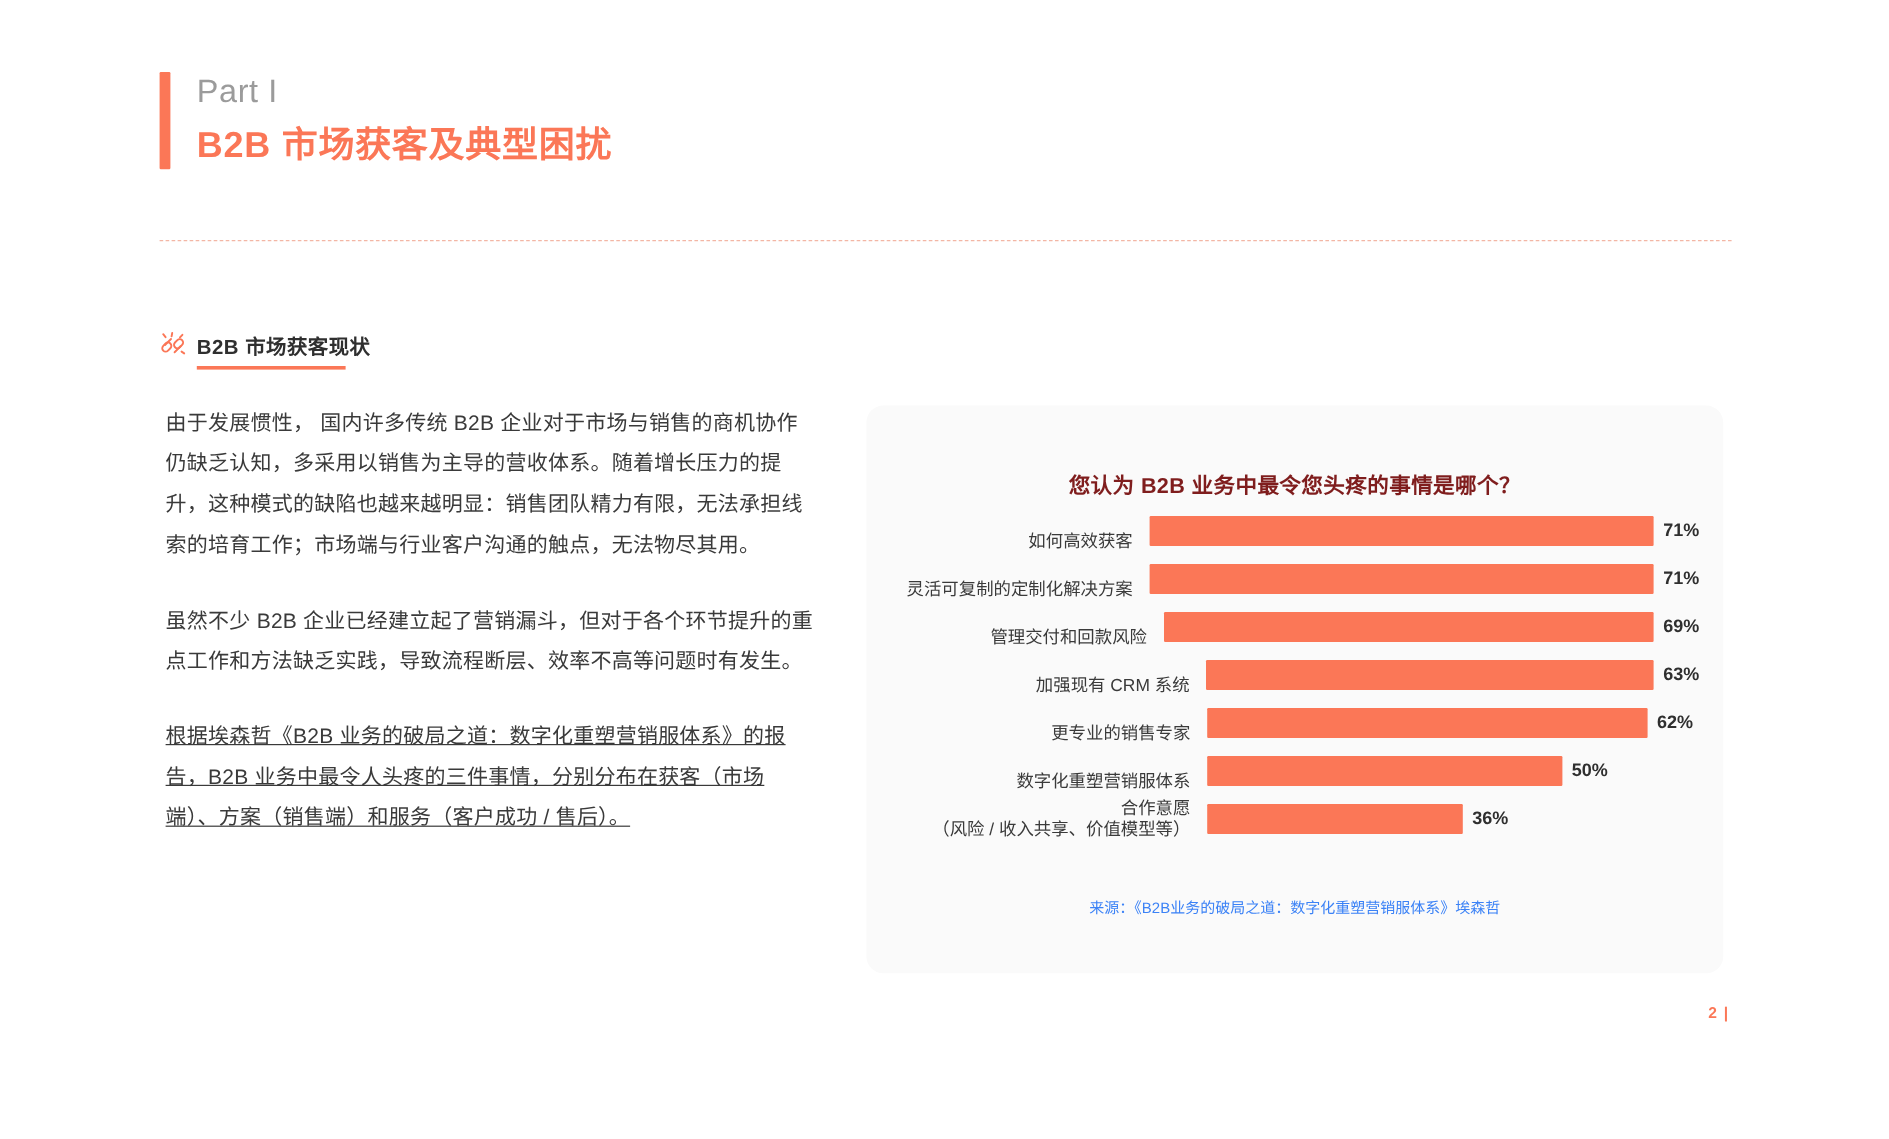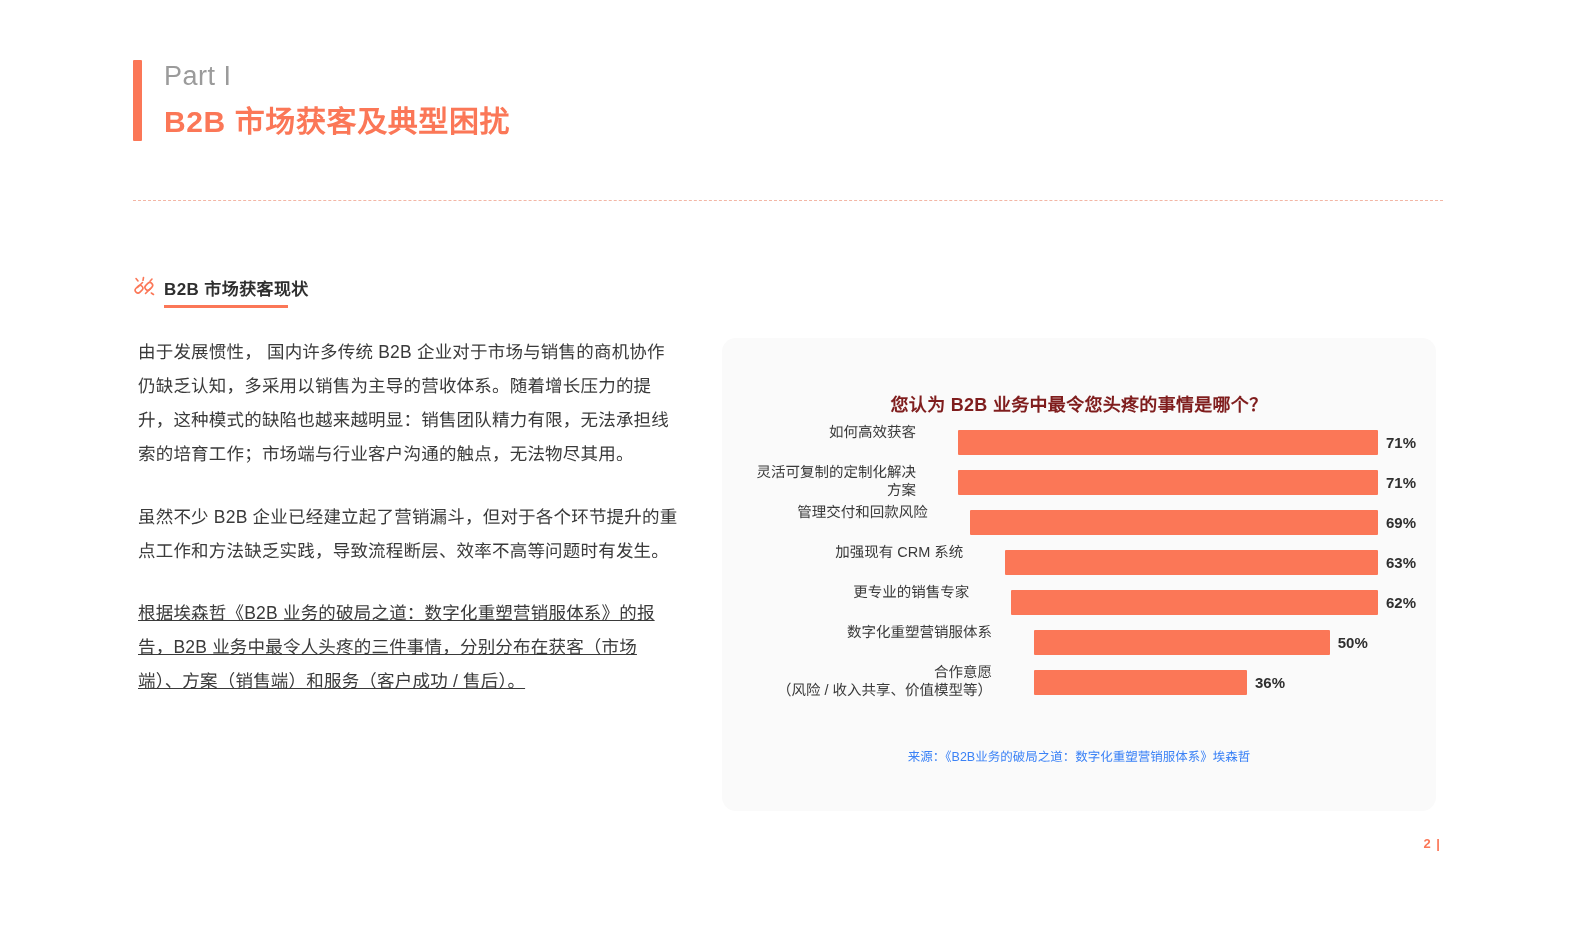--- a/index.html
+++ b/index.html
@@ -129,24 +129,23 @@
     margin-top: 12px;
   }
   .chart-body {
     position: absolute;
     left: 22px;
     top: 85px;
     right: 20px;
   }
   .bar-row {
     display: flex;
-    align-items: flex-start;
+    align-items: flex-end;
     height: 38px;
     margin-bottom: 2px;
-    gap: 28px;
   }
   .bar-label {
     width: 248px;
     text-align: right;
     padding-right: 14px;
     font-size: 14.5px;
     color: #3a3a3a;
     line-height: 1.25;
     white-space: pre-line;
   }

